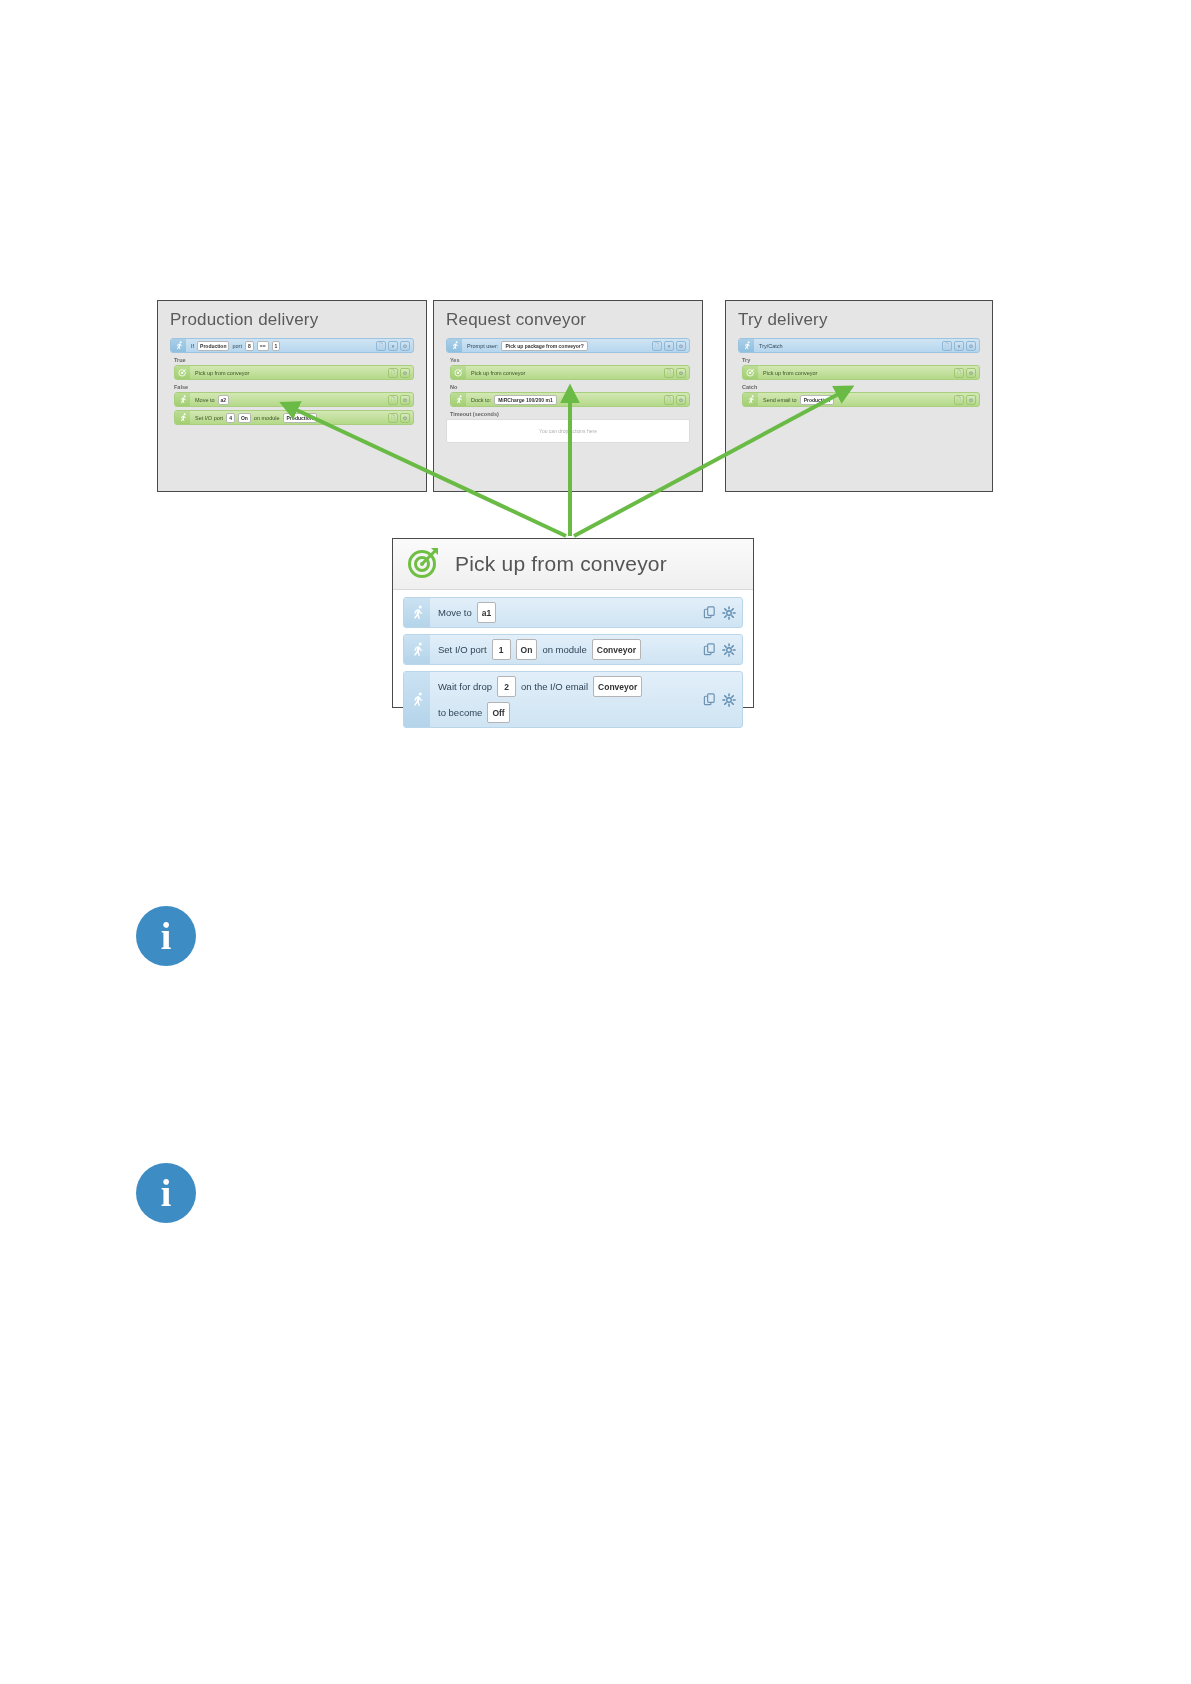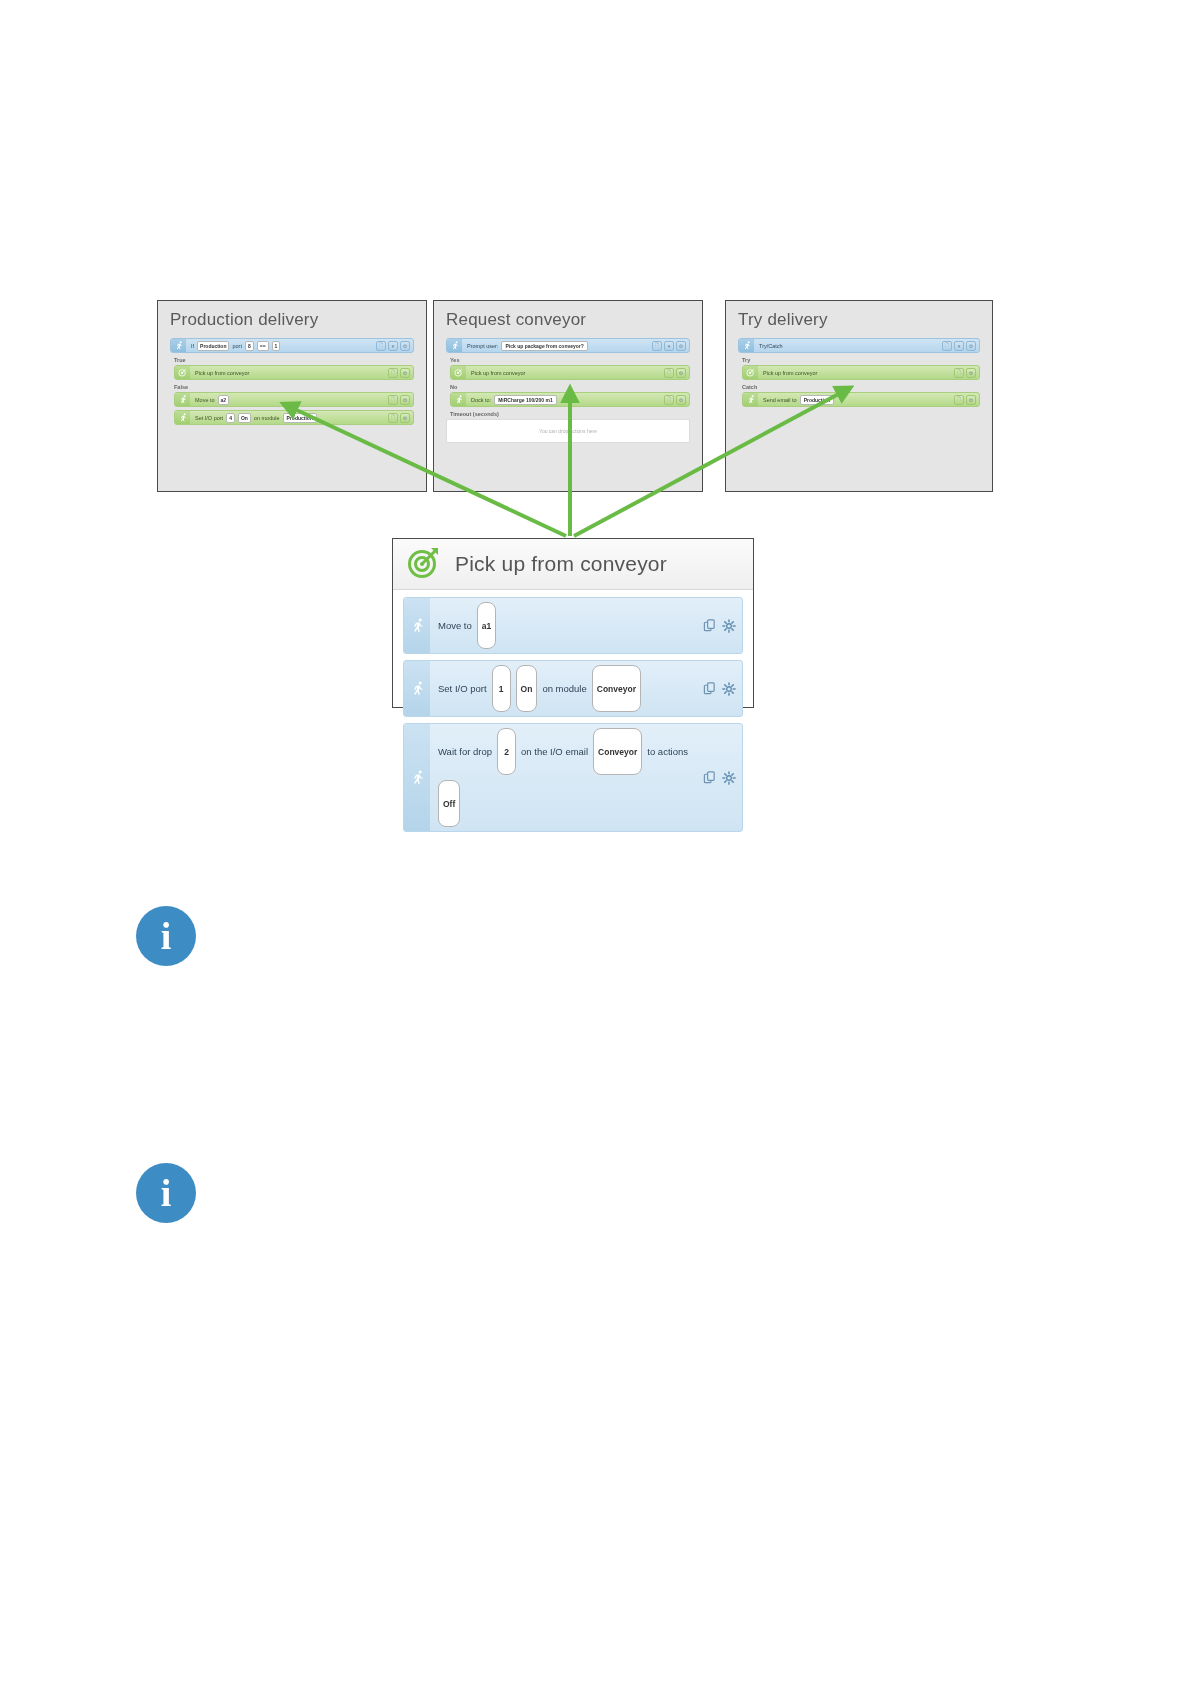--- a/index.html
+++ b/index.html
@@ -125,23 +125,23 @@
     flex:0 0 26px; display:flex; align-items:center; justify-content:center;
     background:linear-gradient(to bottom,#cbe2f2,#b4d4ea);
   }
   .drow .d-label {
     flex:1 1 auto; display:flex; align-items:center; flex-wrap:wrap;
     gap:5px; padding:4px 8px; font-size:9.5px; color:#2f4457;
   }
   .drow .d-btns { flex:0 0 auto; display:flex; align-items:center; gap:4px; padding:0 6px; }
   .dfield {
     display:inline-flex; align-items:center; justify-content:center;
-    background:#fff; border:1px solid #b4b4b4; border-radius:8px;
+    background:#fff; border:1px solid #b4b4b4; border-radius:2px;
     font-size:8.5px; font-weight:bold; color:#333;
-    padding:16px 4px; min-width:9px; height:13px;
+    padding:3px 4px; min-width:9px; height:13px;
   }
   .dbtn {
     width:15px; height:15px; border-radius:3px;
     display:flex; align-items:center; justify-content:center;
     color:#6f93b2;
   }
 
   
   .arrows { position:absolute; left:0; top:0; width:1191px; height:1684px; pointer-events:none; }
 
@@ -469,21 +469,21 @@
         <div class="d-icon">
           <svg width="13" height="15" viewBox="0 0 10 12">
               <path d="M6 1.6a1.2 1.2 0 1 0 0-.01M5 3.4 3.2 4.6 2.4 7l1-.1.6-1.6.9-.5-.8 3 -1.9 2.6.9.6 2-2.5.8 2.6 1-.2-.9-3.3.4-1.9 1 1.1 1.5.2.1-.9-1.1-.2L6.6 3.6Z" fill="#ffffff"></path>
             </svg>
         </div>
         <div class="d-label">
           <span>Wait for drop</span>
           <span class="dfield">2</span>
           <span>on the I/O email</span>
           <span class="dfield">Conveyor</span>
-          <span>to actions</span>
+          <span>to become</span>
           <span class="dfield">Off</span>
         </div>
         <div class="d-btns">
           <span class="dbtn">
             <svg width="13" height="13" viewBox="0 0 14 14">
                 <rect x="1.5" y="3.5" width="7" height="9" rx="1" fill="none" stroke="#6f93b2" stroke-width="1.3"></rect>
                 <rect x="5" y="1" width="7" height="9" rx="1" fill="#dcecf8" stroke="#6f93b2" stroke-width="1.3"></rect>
               </svg>
           </span>
           <span class="dbtn">

